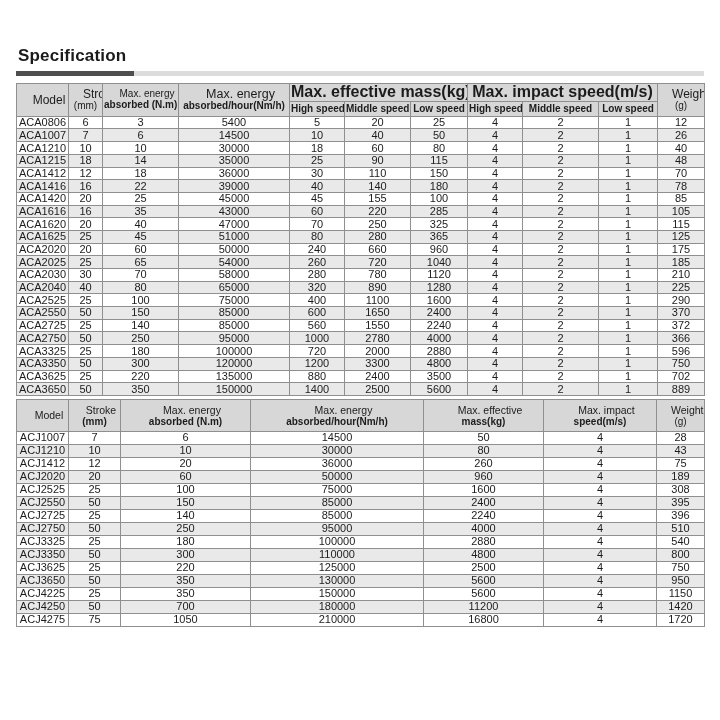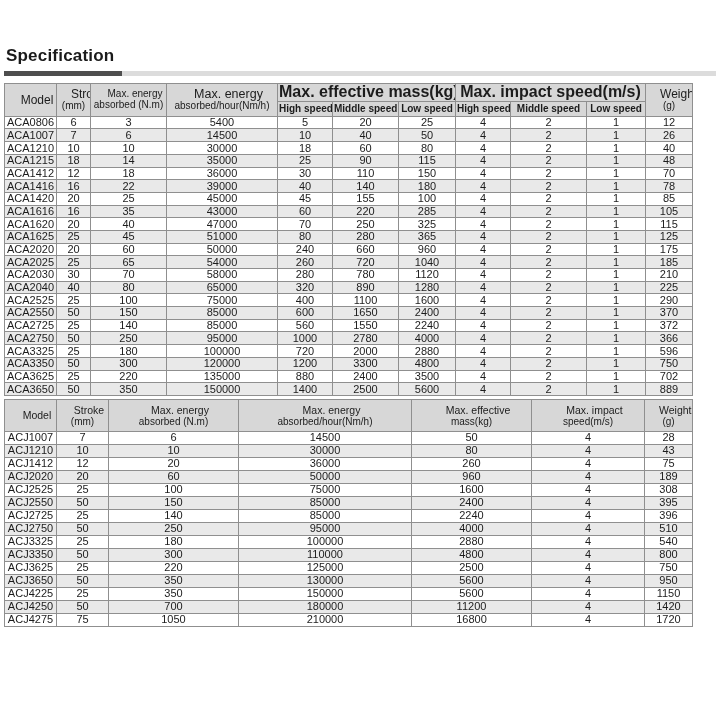--- a/index.html
+++ b/index.html
@@ -11,21 +11,21 @@
     --bar-dark:#4e4e4e;
     --bar-light:#dcdcdc;
   }
   *{box-sizing:border-box;}
   html,body{margin:0;padding:0;}
   body{
     width:720px;height:720px;background:#ffffff;
     font-family:"Liberation Sans","DejaVu Sans",sans-serif;
     color:var(--ink);
   }
-  .page{padding:0 4px;}
+  .page{padding:0 16px;}
   .title{
     margin:46px 0 0 2px;
     font-size:17px;font-weight:bold;letter-spacing:0.2px;
     color:#1a1a1a;
   }
   .title-bar{display:flex;height:5px;margin-top:5px;}
   .title-bar .seg-dark{width:118px;background:var(--bar-dark);}
   .title-bar .seg-light{flex:1;background:var(--bar-light);}
 
   table{
@@ -48,21 +48,21 @@
   .t1 tbody td{height:12.7px;font-size:11px;line-height:1;}
 
   
   .t2{margin-top:3px;}
   .t2 thead th{font-size:10.5px;height:32px;line-height:1.15;}
   .t2 tbody td{height:13px;font-size:11px;line-height:1;}
 
   .l1{display:block;font-weight:normal;margin-left:13px;}
   .l1.big{font-size:12px;}
   .l1.bigger{font-size:12.5px;}
-  .l2{display:block;font-weight:normal;font-size:10px;}
+  .l2{display:block;font-weight:bold;font-size:10px;}
   .unit{display:block;font-weight:normal;font-size:10px;}
 </style>
 </head>
 <body>
 
 <div class="page">
 
   <h1 class="title">Specification</h1>
   <div class="title-bar">
     <div class="seg-dark"></div>

